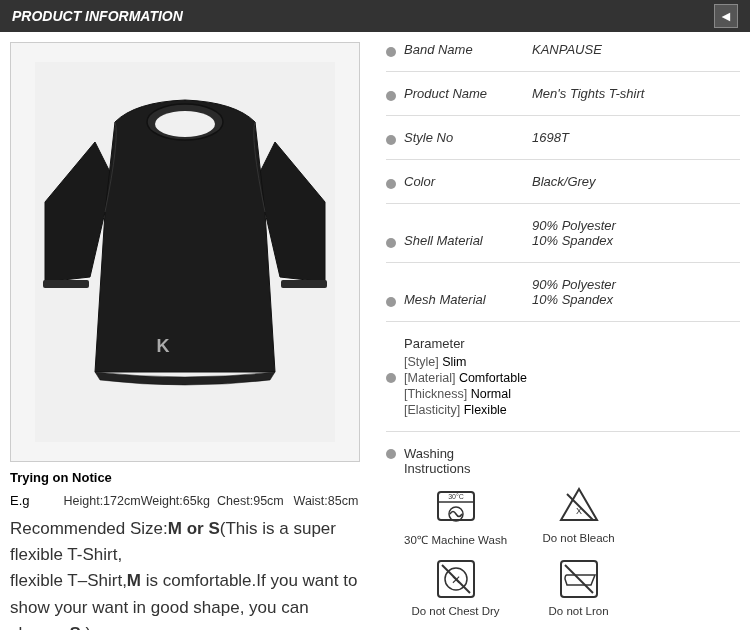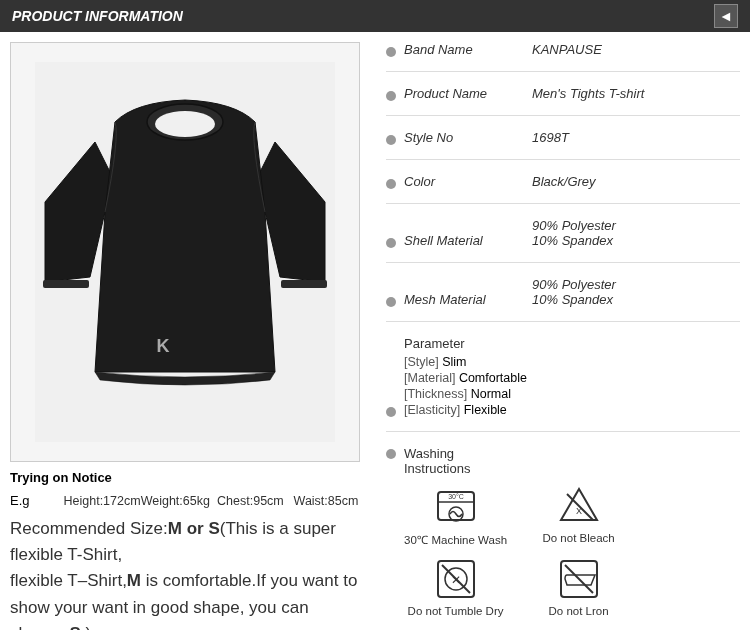--- a/index.html
+++ b/index.html
@@ -126,21 +126,21 @@
       font-size: 13px;
       color: #333;
     }
 
     .info-value .line {
       display: block;
     }
 
     .param-section {
       display: flex;
-      align-items: flex-end;
+      align-items: center;
       gap: 8px;
       margin-bottom: 14px;
     }
 
     .param-grid {
       display: grid;
       grid-template-columns: 1fr;
       gap: 2px 26px;
     }
 
@@ -338,21 +338,21 @@
             <span>Do not Bleach</span>
           </div>
 
           <div class="wash-item">
             <svg class="wash-icon" viewBox="0 0 44 44" xmlns="http://www.w3.org/2000/svg">
               <rect x="4" y="4" width="36" height="36" rx="3" fill="none" stroke="#333" stroke-width="2"></rect>
               <circle cx="22" cy="22" r="11" fill="none" stroke="#333" stroke-width="1.5"></circle>
               <line x1="8" y1="8" x2="36" y2="36" stroke="#333" stroke-width="2"></line>
               <text x="22" y="27" font-size="12" text-anchor="middle" fill="#333" font-family="Arial">✕</text>
             </svg>
-            <span>Do not Tumble Dry</span>
+            <span>Do not Chest Dry</span>
           </div>
 
           <div class="wash-item">
             <svg class="wash-icon" viewBox="0 0 44 44" xmlns="http://www.w3.org/2000/svg">
               <rect x="4" y="4" width="36" height="36" rx="3" fill="none" stroke="#333" stroke-width="2"></rect>
 
               <path d="M10,28 L34,28 L38,18 L10,18 Q8,18 8,22 Z" fill="none" stroke="#333" stroke-width="1.5"></path>
               <line x1="8" y1="8" x2="36" y2="36" stroke="#333" stroke-width="2"></line>
             </svg>
             <span>Do not Lron</span>

